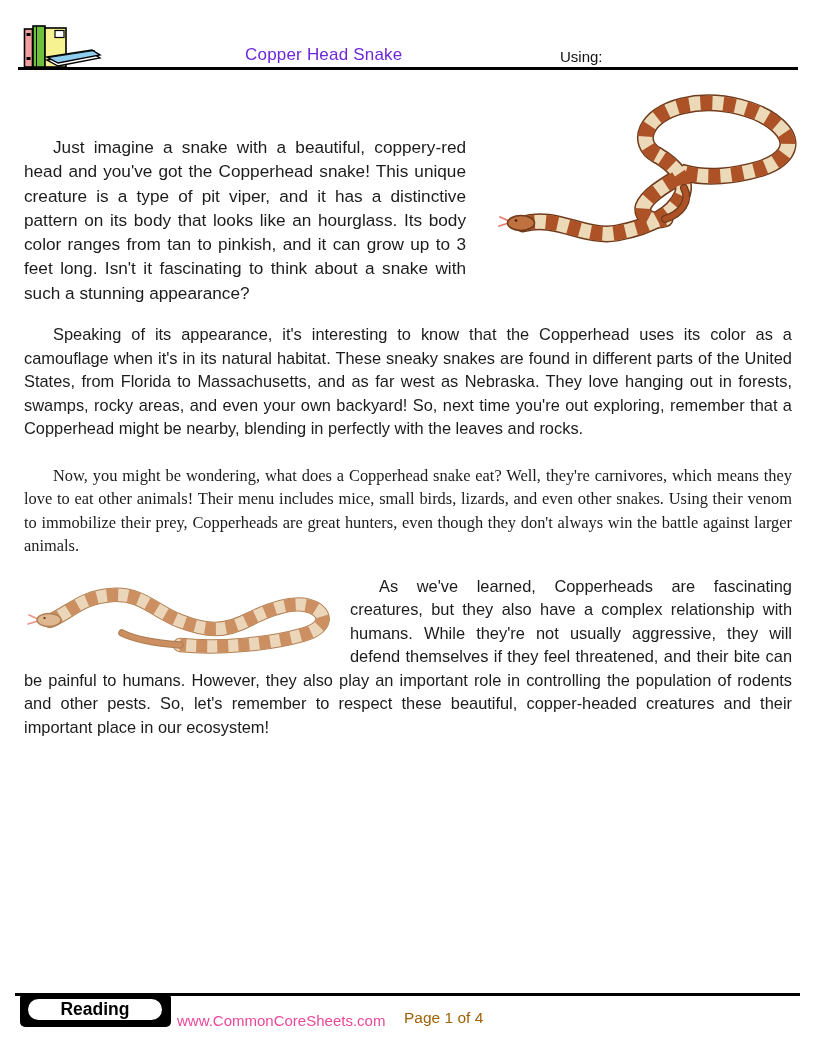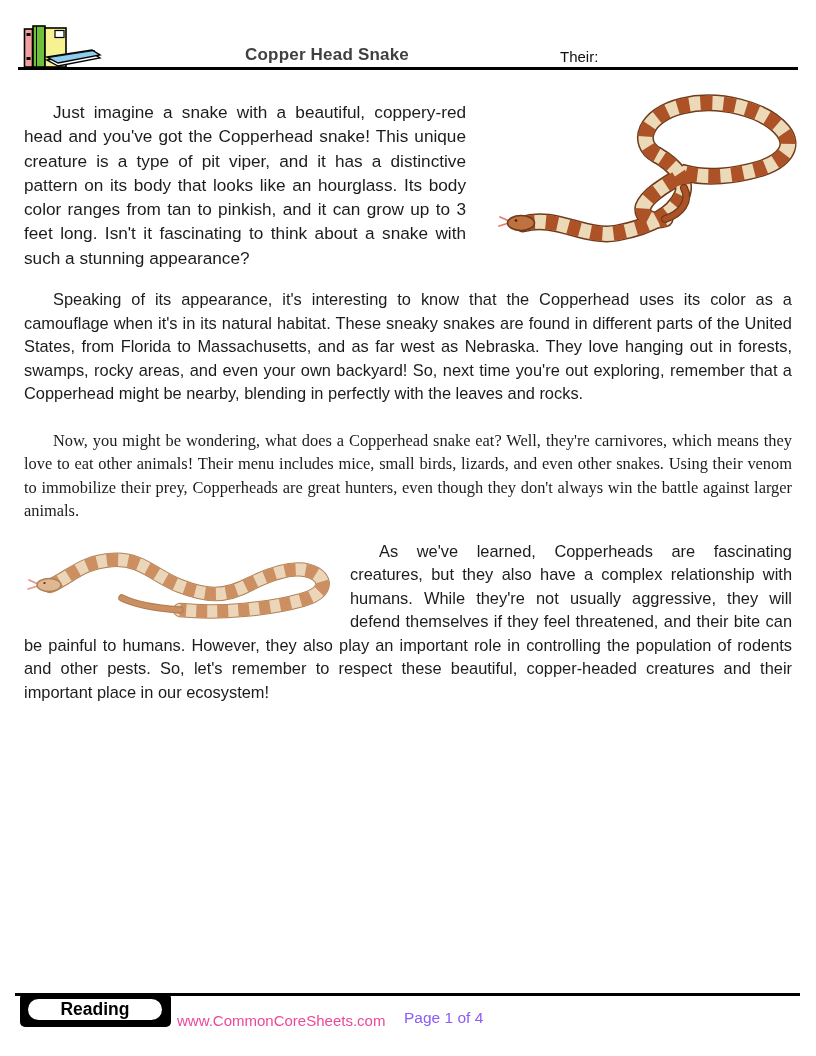--- a/index.html
+++ b/index.html
@@ -10,38 +10,38 @@
     color: #1c1c1c;
     font-family: "Liberation Sans", "DejaVu Sans", sans-serif;
     position: relative;
     overflow: hidden;
   }
 
   
   .logo { position: absolute; left: 22px; top: 24px; width: 80px; height: 44px; }
   .page-title {
     position: absolute; left: 245px; top: 45px;
-    font-size: 17px; letter-spacing: .2px; color: #404040; font-weight: bold;
+    font-size: 17px; letter-spacing: .2px; color: #6d28d9;
   }
   .name-label {
     position: absolute; left: 560px; top: 48px;
     font-size: 15px; color: #111;
   }
   .header-rule {
     position: absolute; left: 18px; right: 18px; top: 67px;
     height: 3px; background: #000;
   }
 
   
   main { position: absolute; left: 24px; right: 24px; top: 100px; }
   .para {
     margin: 0; text-align: justify; text-indent: 29px;
     font-size: 16.4px; line-height: 23.5px; color: #1c1c1c;
   }
-  .para-1 { width: 442px; font-size: 17.2px; line-height: 24.3px; }
+  .para-1 { width: 442px; font-size: 17.2px; line-height: 24.3px; margin-top: 35px; }
   .para-2 { margin-top: 18px; }
   .para-3 { margin-top: 23px; font-family: Liberation Serif, serif; }
   .para4-wrap { margin-top: 17px; }
   .snake-top {
     position: absolute; left: 472px; top: -7px;
     width: 302px; height: 162px; margin: 0;
   }
   .snake-bottom {
     float: left; width: 306px; height: 88px;
     margin: 2px 20px 0 0;
@@ -63,21 +63,21 @@
     background: #fff; border-radius: 13px;
     display: flex; align-items: center; justify-content: center;
     font-size: 17.5px; font-weight: bold; color: #000;
   }
   .website {
     position: absolute; left: 177px; top: 1012px;
     font-size: 15px; color: #ec4899;
   }
   .page-indicator {
     position: absolute; left: 404px; top: 1009px;
-    font-size: 15.5px; color: #8b5cf6;
+    font-size: 15.5px; color: #a16207;
   }
 </style>
 </head>
 <body>
 
 <header>
   <div class="logo">
     <svg viewBox="0 0 80 44" width="80" height="44">
 
       <rect x="2.5" y="5" width="8" height="38" fill="#f4a0a0" stroke="#000" stroke-width="1.6"></rect>
@@ -89,21 +89,21 @@
 
       <rect x="23" y="4" width="21" height="39" fill="#f7f291" stroke="#000" stroke-width="1.6"></rect>
       <rect x="33" y="6.5" width="9" height="7" fill="#ffffff" stroke="#000" stroke-width="1.2"></rect>
 
       <polygon points="25,36 70,29 78,34 36,42" fill="#ffffff" stroke="#000" stroke-width="1.3"></polygon>
       <polygon points="25,33 70,26 78,31 36,39" fill="#8fcdee" stroke="#000" stroke-width="1.4"></polygon>
       <line x1="27" y1="33.5" x2="73" y2="26.5" stroke="#000" stroke-width="0.8"></line>
     </svg>
   </div>
   <div class="page-title">Copper Head Snake</div>
-  <div class="name-label">Their:</div>
+  <div class="name-label">Using:</div>
   <div class="header-rule"></div>
 </header>
 
 <main>
 
   <p class="para para-1">Just imagine a snake with a beautiful, coppery-red head and you've got the Copperhead snake! This unique creature is a type of pit viper, and it has a distinctive pattern on its body that looks like an hourglass. Its body color ranges from tan to pinkish, and it can grow up to 3 feet long. Isn't it fascinating to think about a snake with such a stunning appearance?</p>
 
   <figure class="snake-top">
     <svg viewBox="0 0 300 162" width="302" height="162">
 

